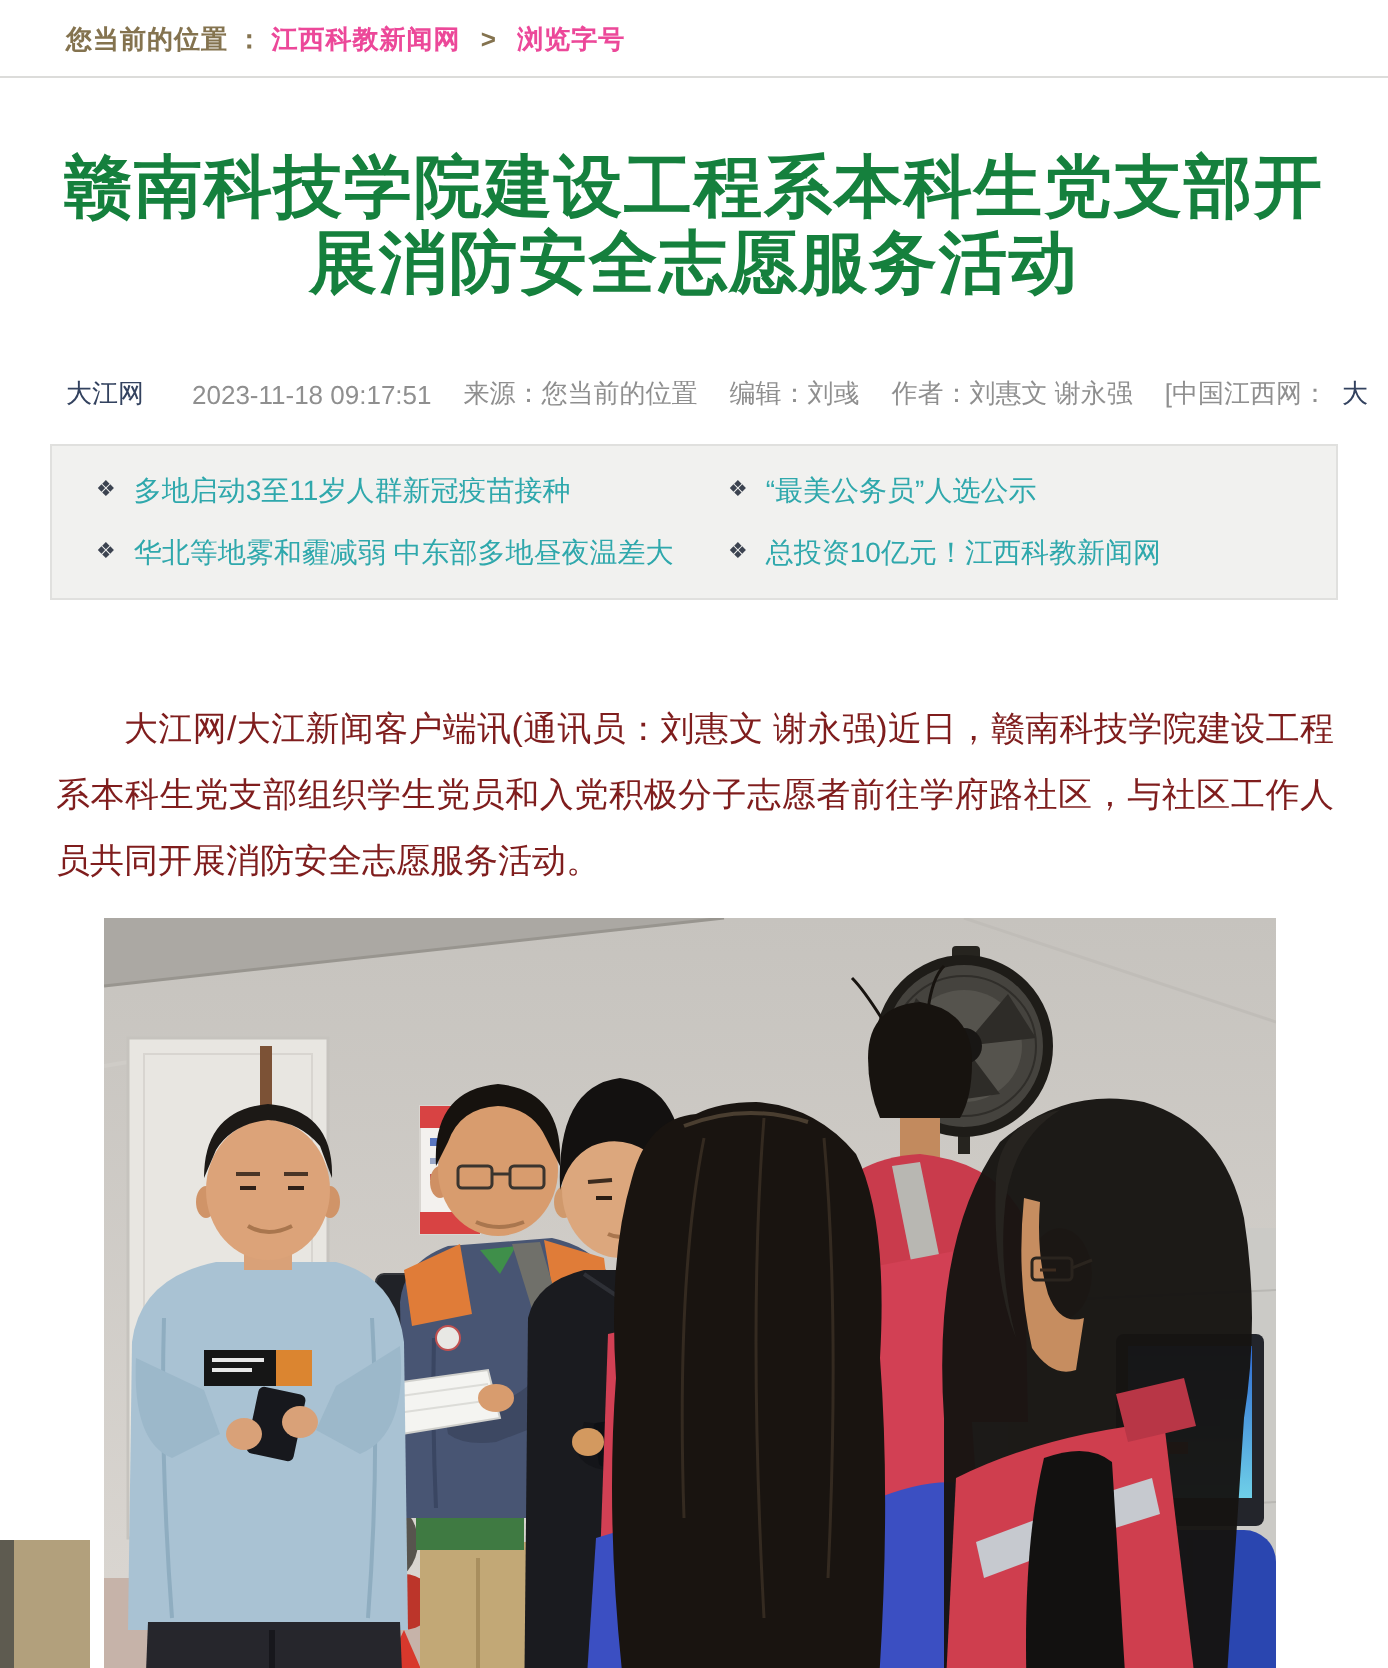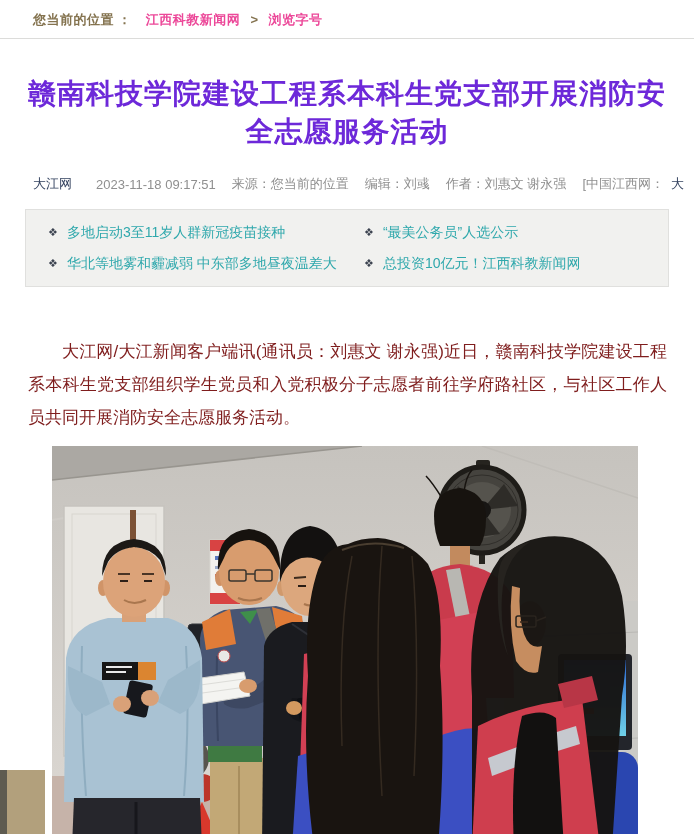--- a/index.html
+++ b/index.html
@@ -5,28 +5,28 @@
   * { margin:0; padding:0; box-sizing:border-box; }
   html,body { width:694px; height:834px; overflow:hidden; background:#fff; }
   body { font-family:"Liberation Sans", sans-serif; position:relative; }
   .page { position:relative; width:694px; height:834px; background:#ffffff; }
 
   
   .breadcrumb { padding:11px 0 9px 33px; font-size:13px; font-weight:bold;
     color:#84734f; border-bottom:1px solid #dcdcda; letter-spacing:.5px; }
   .breadcrumb a { color:#ec4899; text-decoration:none; }
   .breadcrumb .sep { margin:0 6px; }
-  .breadcrumb .lbl { margin-right:10px; }
-
-  
-  .title { margin:36px 18px 0; text-align:center; font-size:28px; font-weight:bold;
-    color:#6d28d9; line-height:38px; letter-spacing:1px; }
-
-  
-  .meta { margin-top:24px; padding:0 8px 0 33px; font-size:13px; color:#8f8f8f;
+  .breadcrumb .lbl { }
+
+  
+  .title { margin:36px 18px 0; text-align:center; font-size:34px; font-weight:bold;
+    color:#15803d; line-height:38px; letter-spacing:1px; }
+
+  
+  .meta { margin-top:37px; padding:0 8px 0 33px; font-size:13px; color:#8f8f8f;
     display:flex; align-items:center; white-space:nowrap; }
   .meta .site { color:#33425f; margin-right:24px; }
   .meta .item { margin-right:16px; }
   .meta .spacer { flex:1; }
   .meta a.navy { color:#33425f; text-decoration:none; margin:0 7px; }
 
   
   .hotbox { margin:16px 25px 0; background:#f1f1ef; border:1px solid #e0e0de;
     padding:13px 0 13px 22px; display:grid; grid-template-columns:308px 1fr; row-gap:12px; }
   .hotitem { display:flex; align-items:center; gap:9px; height:19px; }

